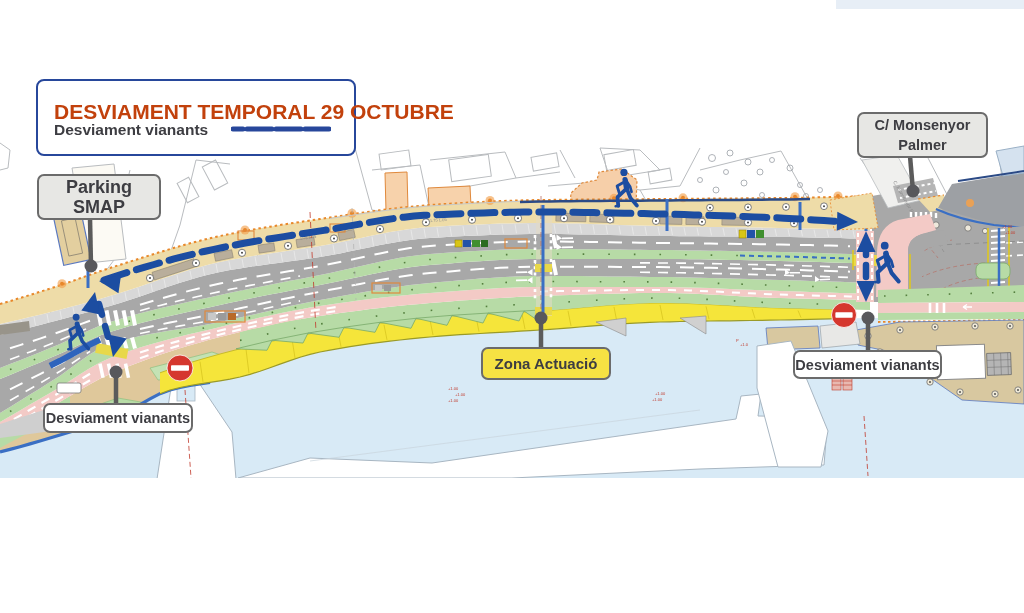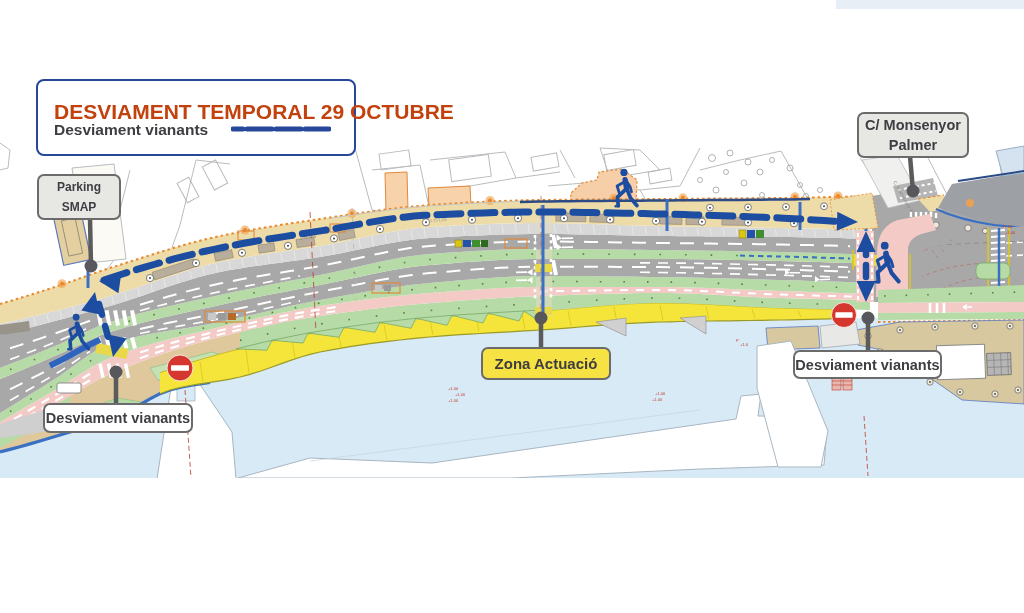--- a/index.html
+++ b/index.html
@@ -753,22 +753,22 @@
 <div style="position:absolute; left:36px; top:79px; width:316px; height:73px; border:2.5px solid #27479b; border-radius:8px; background:#ffffff;"></div>
 
 <div style="position:absolute; left:54px; top:100px; white-space:nowrap; font-family:'Liberation Sans',sans-serif; font-weight:bold; font-size:21px; color:#c2410c;">DESVIAMENT TEMPORAL 29 OCTUBRE</div>
 
 <div style="position:absolute; left:54px; top:121px; white-space:nowrap; font-family:'Liberation Sans',sans-serif; font-weight:bold; font-size:15.5px; color:#3d3d42;">Desviament vianants</div>
 
 <svg style="position:absolute; left:231px; top:125px;" width="100" height="8" viewBox="0 0 100 8">
       <path d="M2,4 h10 M16,4 h25 M45,4 h25 M74,4 h24" stroke="#27479b" stroke-width="5" stroke-linecap="round" fill="none"></path>
     </svg>
 
-<div class="lbl" style="left:37px; top:174px; width:84px; height:46px; font-size:12px; line-height:20px;">Parking<br>SMAP</div>
-
-<div class="lbl" style="left:857px; top:112px; width:112px; height:46px; font-size:14.5px; line-height:20px;">C/ Monsenyor<br>Palmer</div>
+<div class="lbl" style="left:37px; top:174px; width:124px; height:46px; font-size:18px; line-height:20px;">Parking<br>SMAP</div>
+
+<div class="lbl" style="left:857px; top:112px; width:131px; height:46px; font-size:14.5px; line-height:20px;">C/ Monsenyor<br>Palmer</div>
 
 <div class="lbl" style="left:481px; top:347px; width:130px; height:33px; font-size:15px; background:#f6e243;">Zona Actuació</div>
 
 <div class="lbl" style="left:43px; top:403px; width:150px; height:30px; font-size:14.5px; background:#ffffff;">Desviament vianants</div>
 
 <div class="lbl" style="left:793px; top:350px; width:149px; height:29px; font-size:14.5px; background:#ffffff;">Desviament vianants</div>
 </div>
 
 </body></html>

